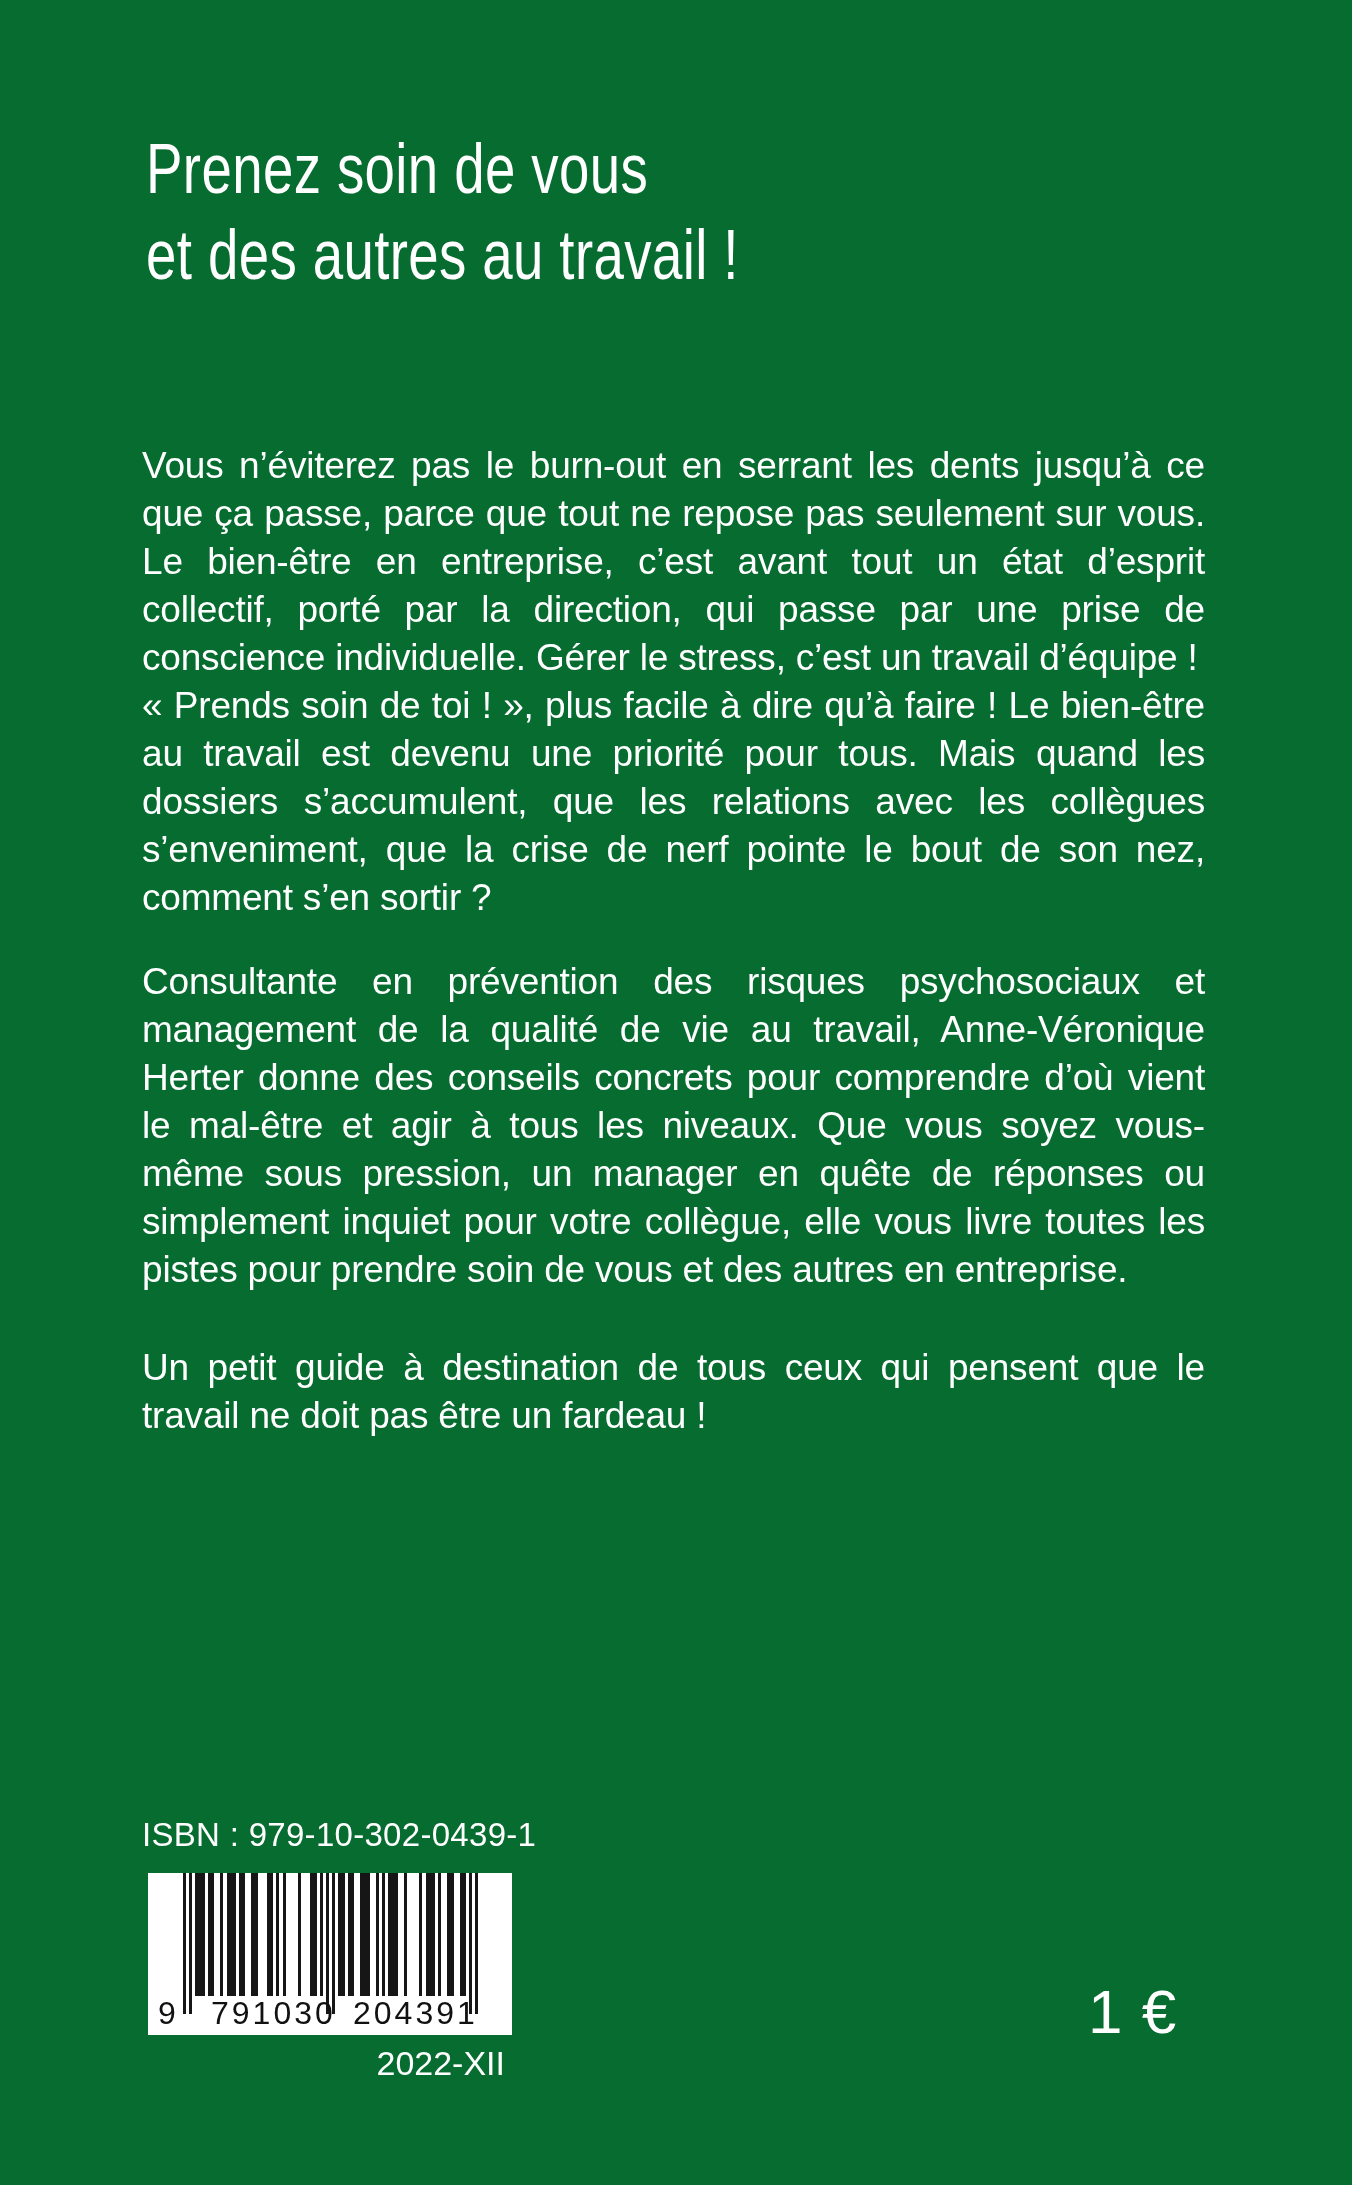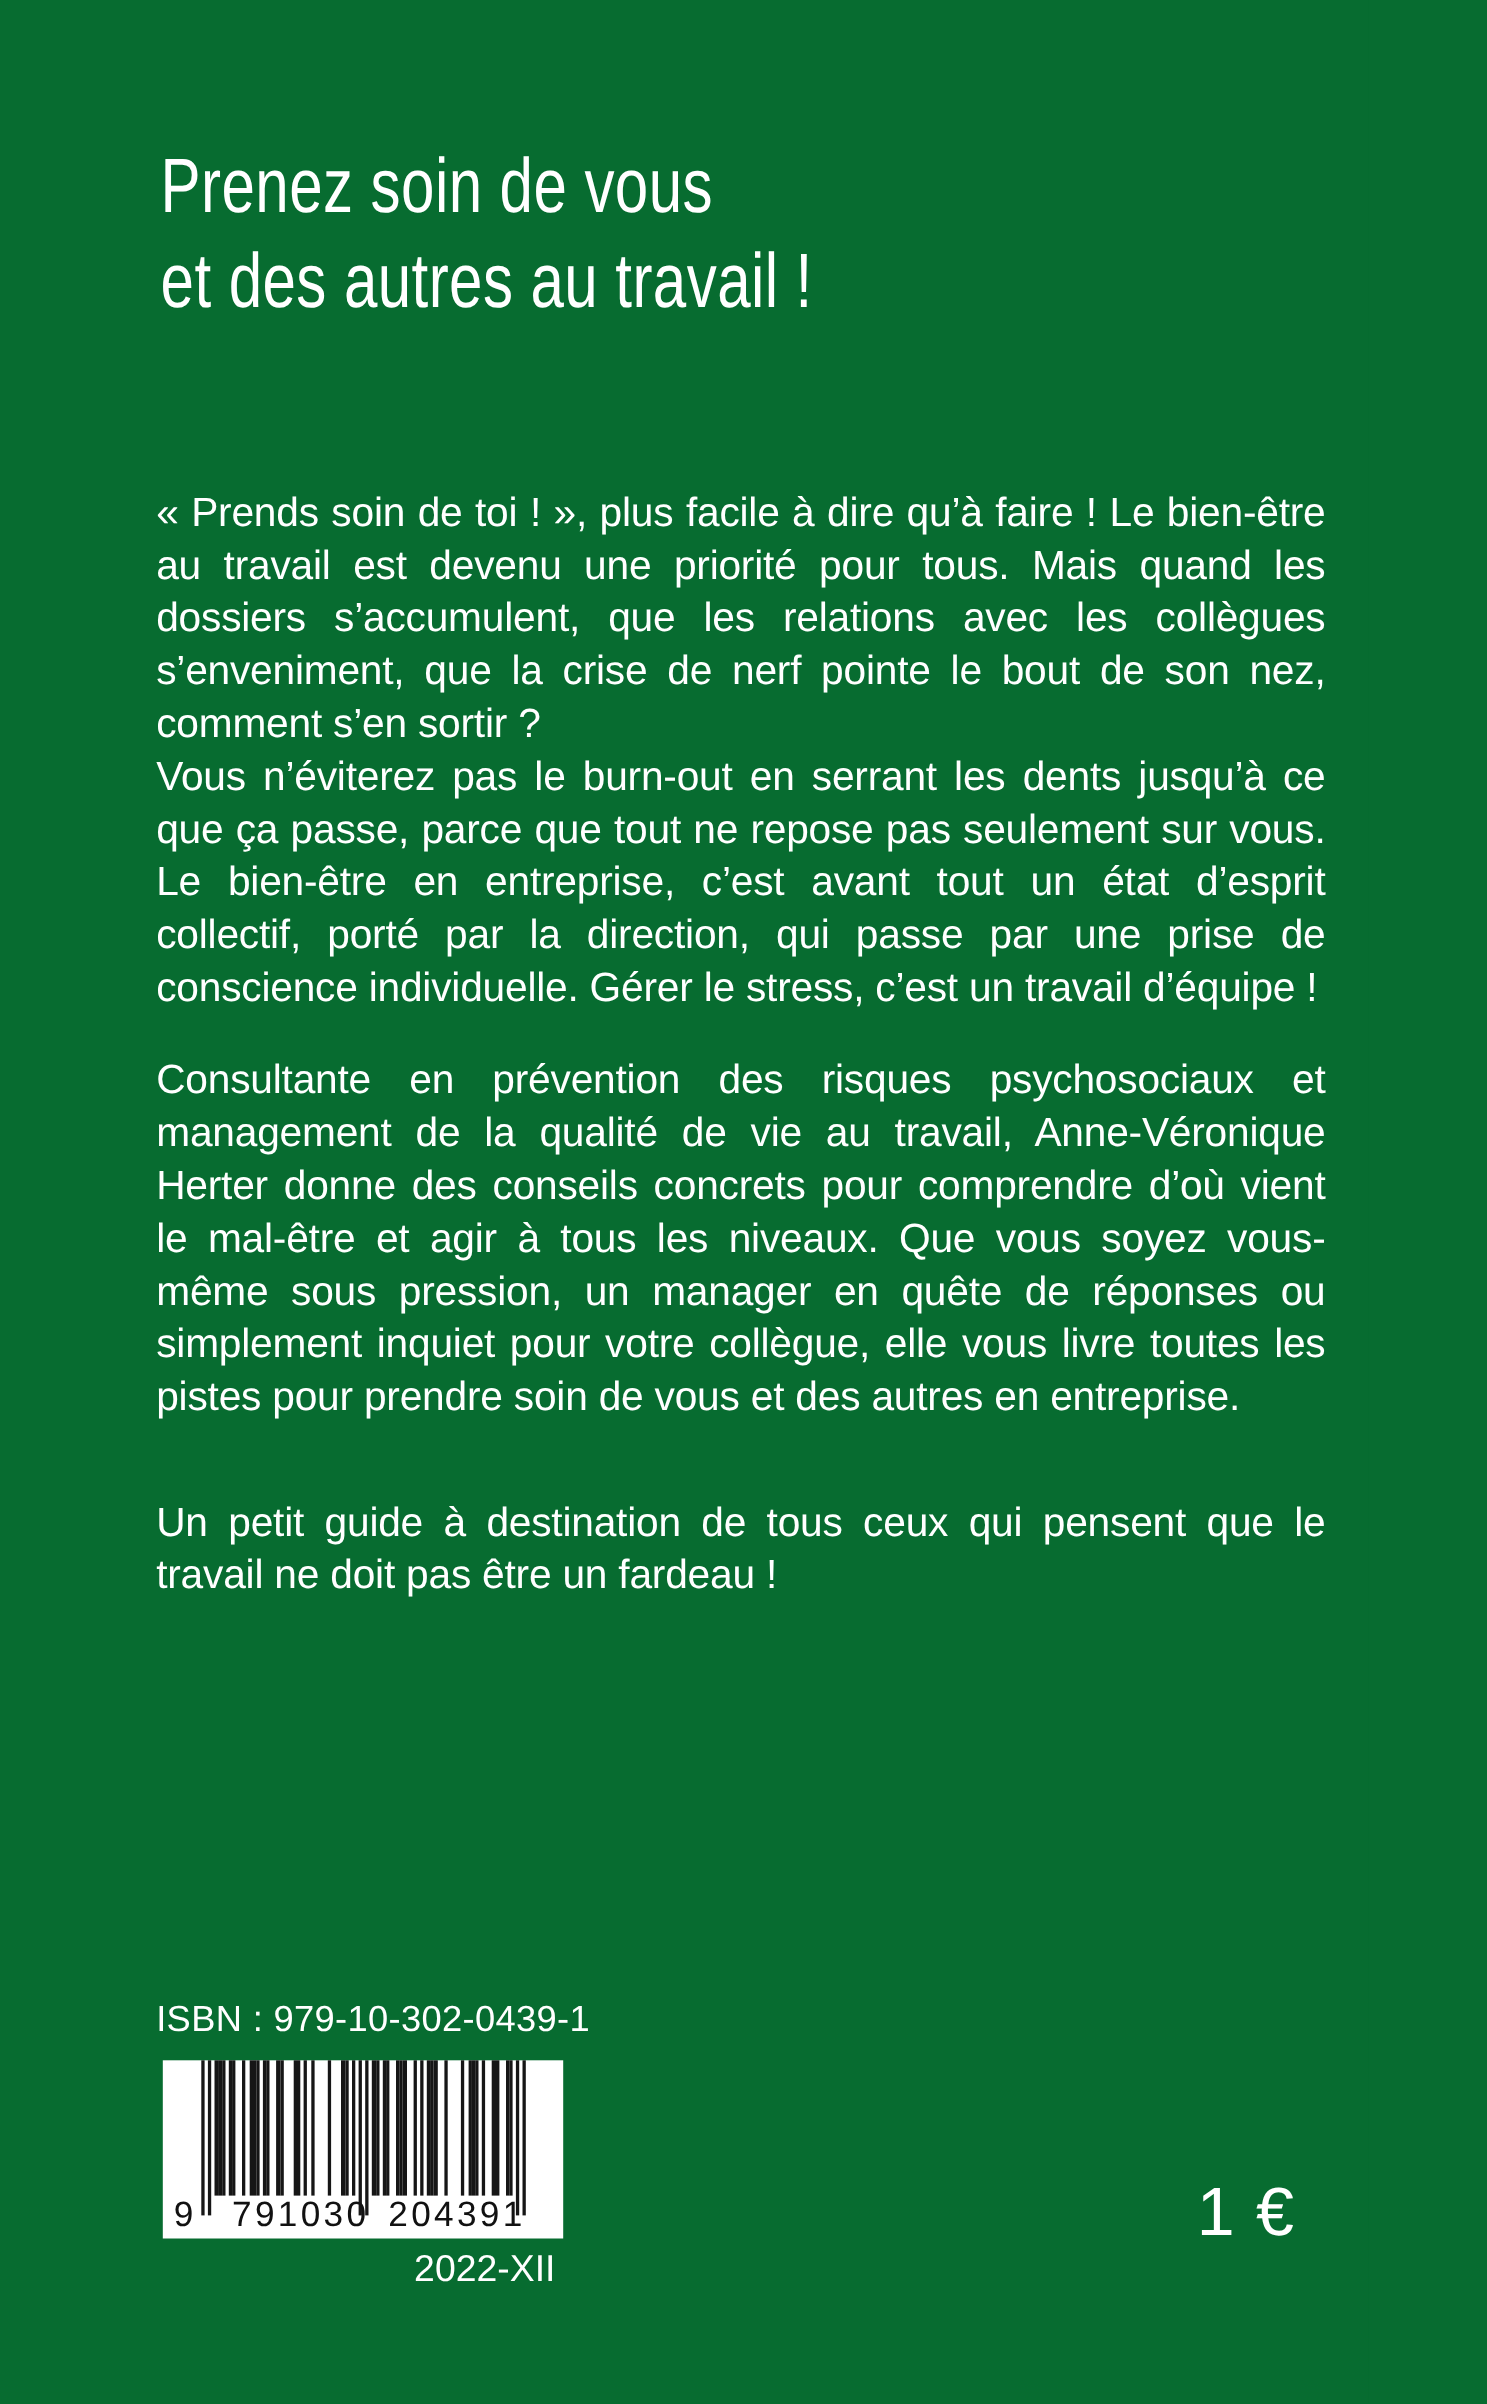--- a/index.html
+++ b/index.html
@@ -15,21 +15,21 @@
     transform:scaleX(.78);transform-origin:left top;white-space:nowrap;
   }
   
   .synopsis{
     position:absolute;left:142px;top:442px;width:1063px;
     font-size:37px;line-height:48px;letter-spacing:-.2px;
     text-align:justify;
   }
   .para{margin:0;}
   .gap-lg{margin-top:36px;}
-  .gap-md{margin-top:66px;}
+  .gap-md{margin-top:50px;}
   
   .isbn{position:absolute;left:142px;top:1816px;font-size:33px;letter-spacing:.3px;}
   
   .barcode{position:absolute;left:148px;top:1873px;width:364px;height:162px;background:#FFFFFF;}
   .bars{position:absolute;left:35px;top:0;display:flex;}
   .module{flex:none;width:3.12px;height:123px;}
   .module.bar{background:#161616;}
   .module.guard{height:141px;}
   .nums{position:absolute;left:0;top:122px;width:100%;height:40px;color:#111111;font-size:32px;line-height:36px;}
   .n-first{position:absolute;left:10px;}
@@ -44,22 +44,22 @@
 <body>
 
 <div class="cover">
 
   <header class="title-block">
     <div>Prenez soin de vous</div>
     <div>et des autres au travail !</div>
   </header>
 
   <main class="synopsis">
+    <p class="para">Vous n’éviterez pas le burn-out en serrant les dents jusqu’à ce que ça passe, parce que tout ne repose pas seulement sur vous. Le bien-être en entreprise, c’est avant tout un état d’esprit collectif, porté par la direction, qui passe par une prise de conscience individuelle. Gérer le stress, c’est un travail d’équipe !</p>
     <p class="para">« Prends soin de toi ! », plus facile à dire qu’à faire ! Le bien-être au travail est devenu une priorité pour tous. Mais quand les dossiers s’accumulent, que les relations avec les collègues s’enveniment, que la crise de nerf pointe le bout de son nez, comment s’en sortir ?</p>
-    <p class="para">Vous n’éviterez pas le burn-out en serrant les dents jusqu’à ce que ça passe, parce que tout ne repose pas seulement sur vous. Le bien-être en entreprise, c’est avant tout un état d’esprit collectif, porté par la direction, qui passe par une prise de conscience individuelle. Gérer le stress, c’est un travail d’équipe !</p>
     <p class="para gap-lg">Consultante en prévention des risques psychosociaux et management de la qualité de vie au travail, Anne-Véronique Herter donne des conseils concrets pour comprendre d’où vient le mal-être et agir à tous les niveaux. Que vous soyez vous-même sous pression, un manager en quête de réponses ou simplement inquiet pour votre collègue, elle vous livre toutes les pistes pour prendre soin de vous et des autres en entreprise.</p>
     <p class="para gap-md">Un petit guide à destination de tous ceux qui pensent que le travail ne doit pas être un fardeau !</p>
   </main>
 
   <div class="isbn">ISBN : 979-10-302-0439-1</div>
 
   <div class="barcode">
     <div class="bars">
         <span class="module bar guard"></span>
         <span class="module guard"></span>

